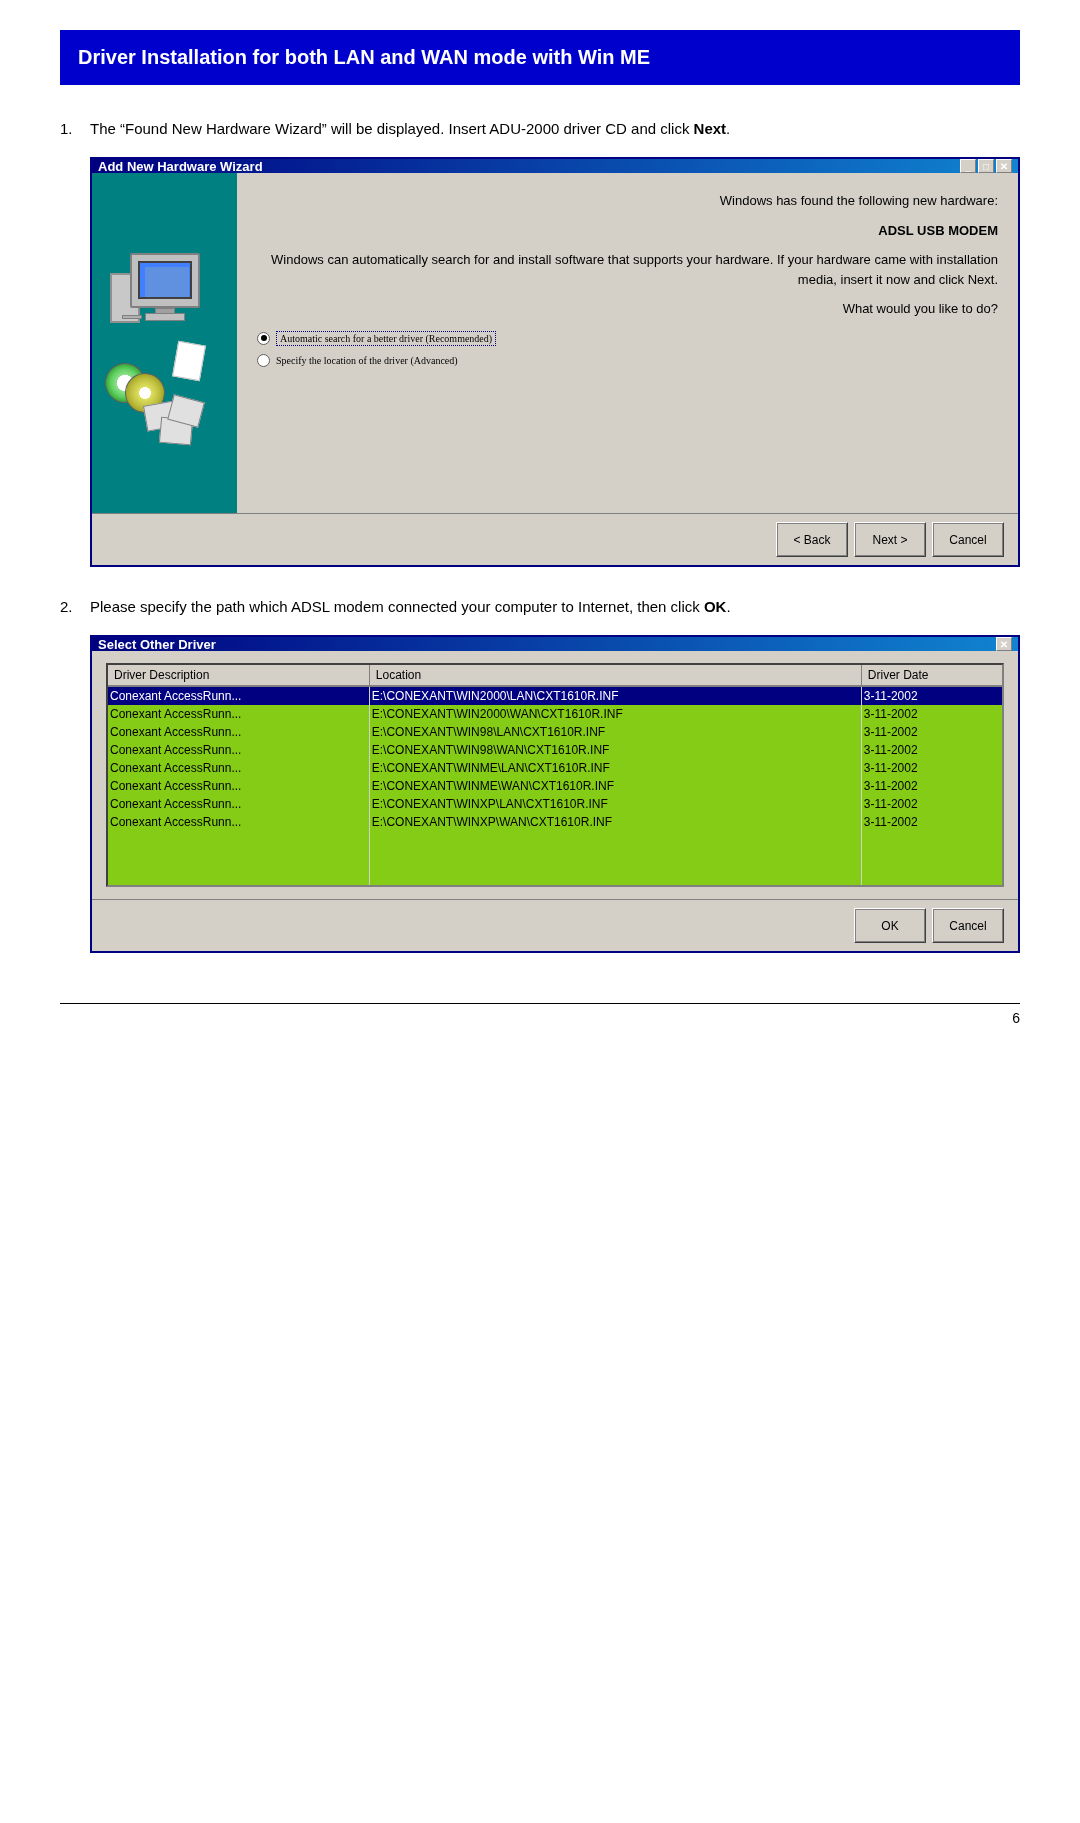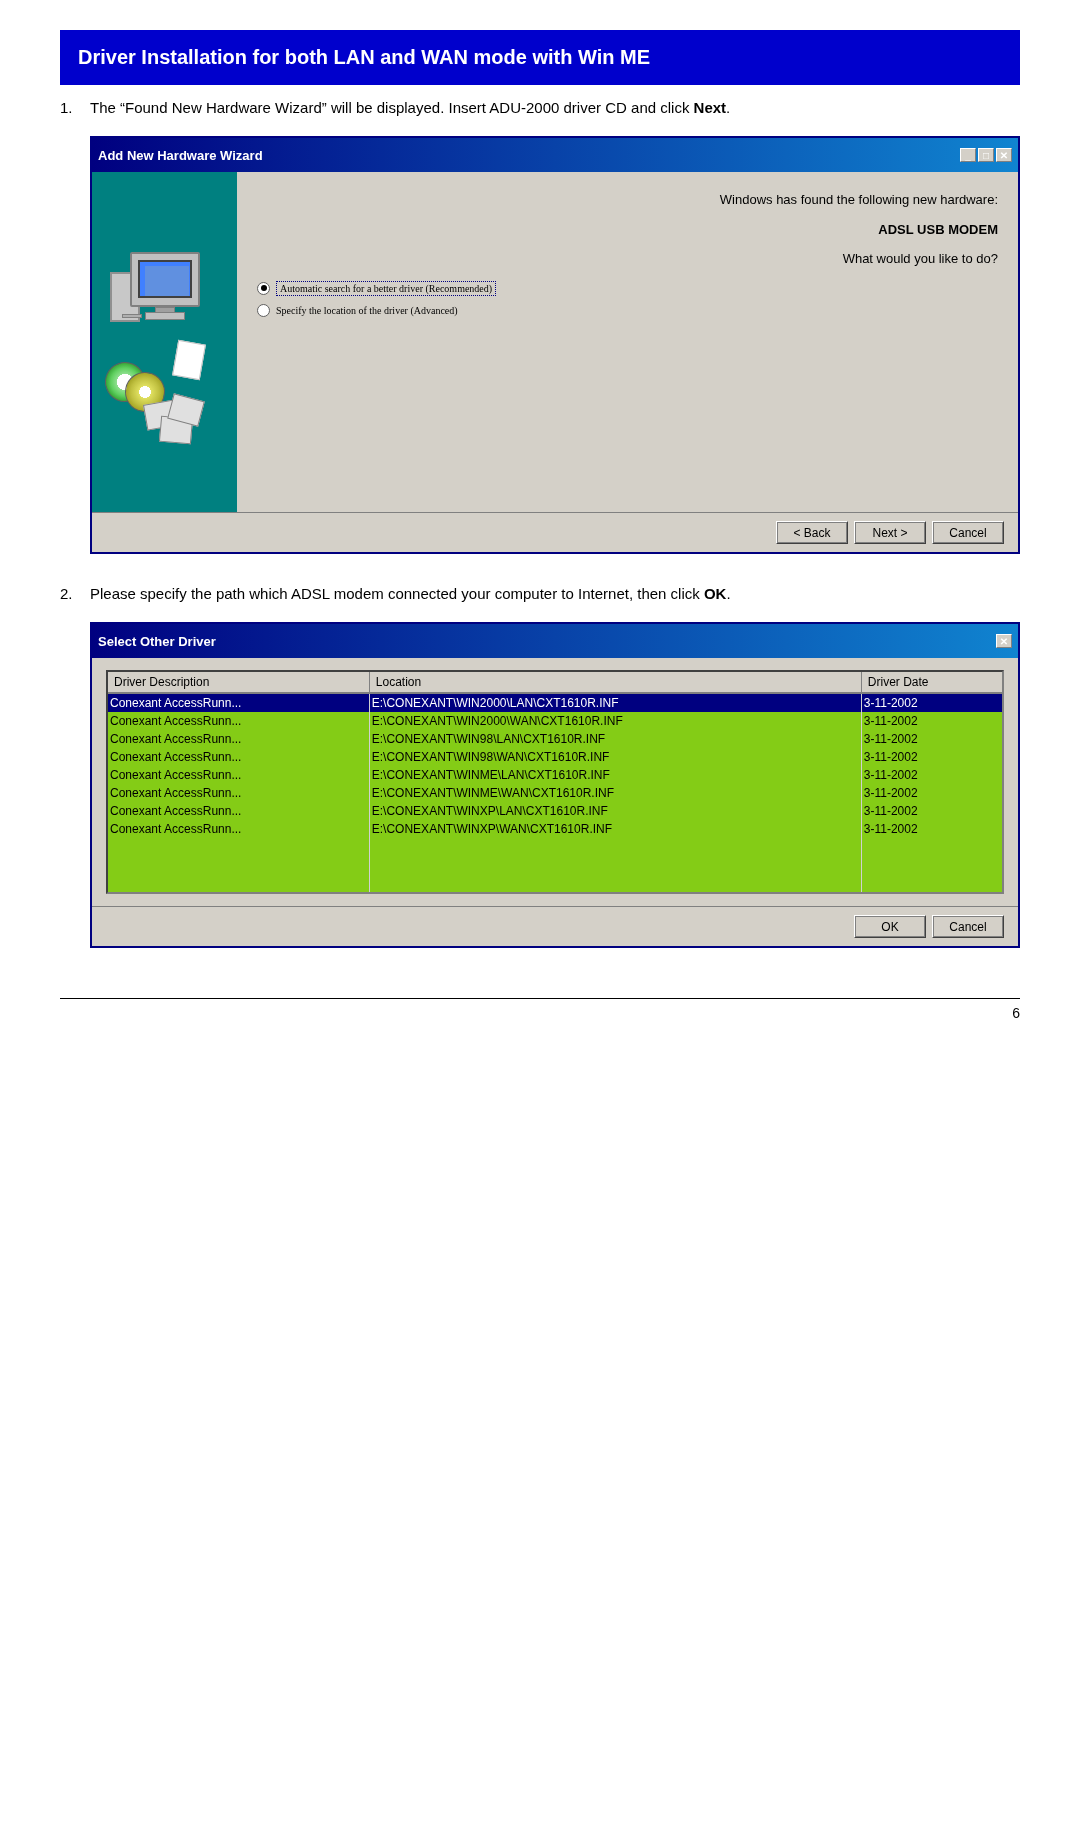--- a/index.html
+++ b/index.html
@@ -12,21 +12,21 @@
       font-size: 15px;
       color: #000000;
       padding: 30px 60px 60px 60px;
     }
 
     
     .page-header {
       background: #0000cc;
       color: #ffffff;
       padding: 14px 18px;
-      margin-bottom: 11px;
+      margin-bottom: 32px;
       font-size: 20px;
       font-weight: bold;
       line-height: 1.35;
     }
 
     
     .step {
       margin-bottom: 28px;
     }
 
@@ -59,21 +59,21 @@
 
     .dialog-titlebar {
       background: linear-gradient(to right, #000080, #1084d0);
       color: #ffffff;
       font-size: 13px;
       font-weight: bold;
       padding: 3px 6px;
       display: flex;
       align-items: center;
       justify-content: space-between;
-      height: 34px;
+      height: 14px;
     }
 
     .dialog-titlebar-buttons {
       display: flex;
       gap: 2px;
     }
 
     .titlebar-btn {
       width: 16px;
       height: 14px;
@@ -315,21 +315,21 @@
     .dialog-footer {
       padding: 8px 14px;
       display: flex;
       justify-content: flex-end;
       gap: 6px;
       background: #d4d0c8;
     }
 
     .win-btn {
       min-width: 72px;
-      height: 23px;
+      height: 35px;
       background: #d4d0c8;
       border-top: 1px solid #ffffff;
       border-left: 1px solid #ffffff;
       border-right: 1px solid #404040;
       border-bottom: 1px solid #404040;
       font-size: 12px;
       cursor: pointer;
       padding: 0 8px;
       font-family: Arial, sans-serif;
       box-shadow: 1px 1px 0 #808080 inset, -1px -1px 0 #808080 inset;
@@ -457,20 +457,21 @@
           <div class="floppy floppy2"></div>
           <div class="floppy floppy3"></div>
 
           <div class="doc-sheet doc1"></div>
         </div>
       </div>
 
       <div class="wizard-right">
         <p>Windows has found the following new hardware:</p>
         <p class="hardware-name">ADSL USB MODEM</p>
+        <p>Windows can automatically search for and install software that supports your hardware. If your hardware came with installation media, insert it now and click Next.</p>
         <p>What would you like to do?</p>
 
         <div class="radio-group">
           <div class="radio-item">
             <div class="radio-circle checked"></div>
             <span class="radio-label-selected">Automatic search for a better driver (Recommended)</span>
           </div>
           <div class="radio-item">
             <div class="radio-circle"></div>
             <span>Specify the location of the driver (Advanced)</span>

